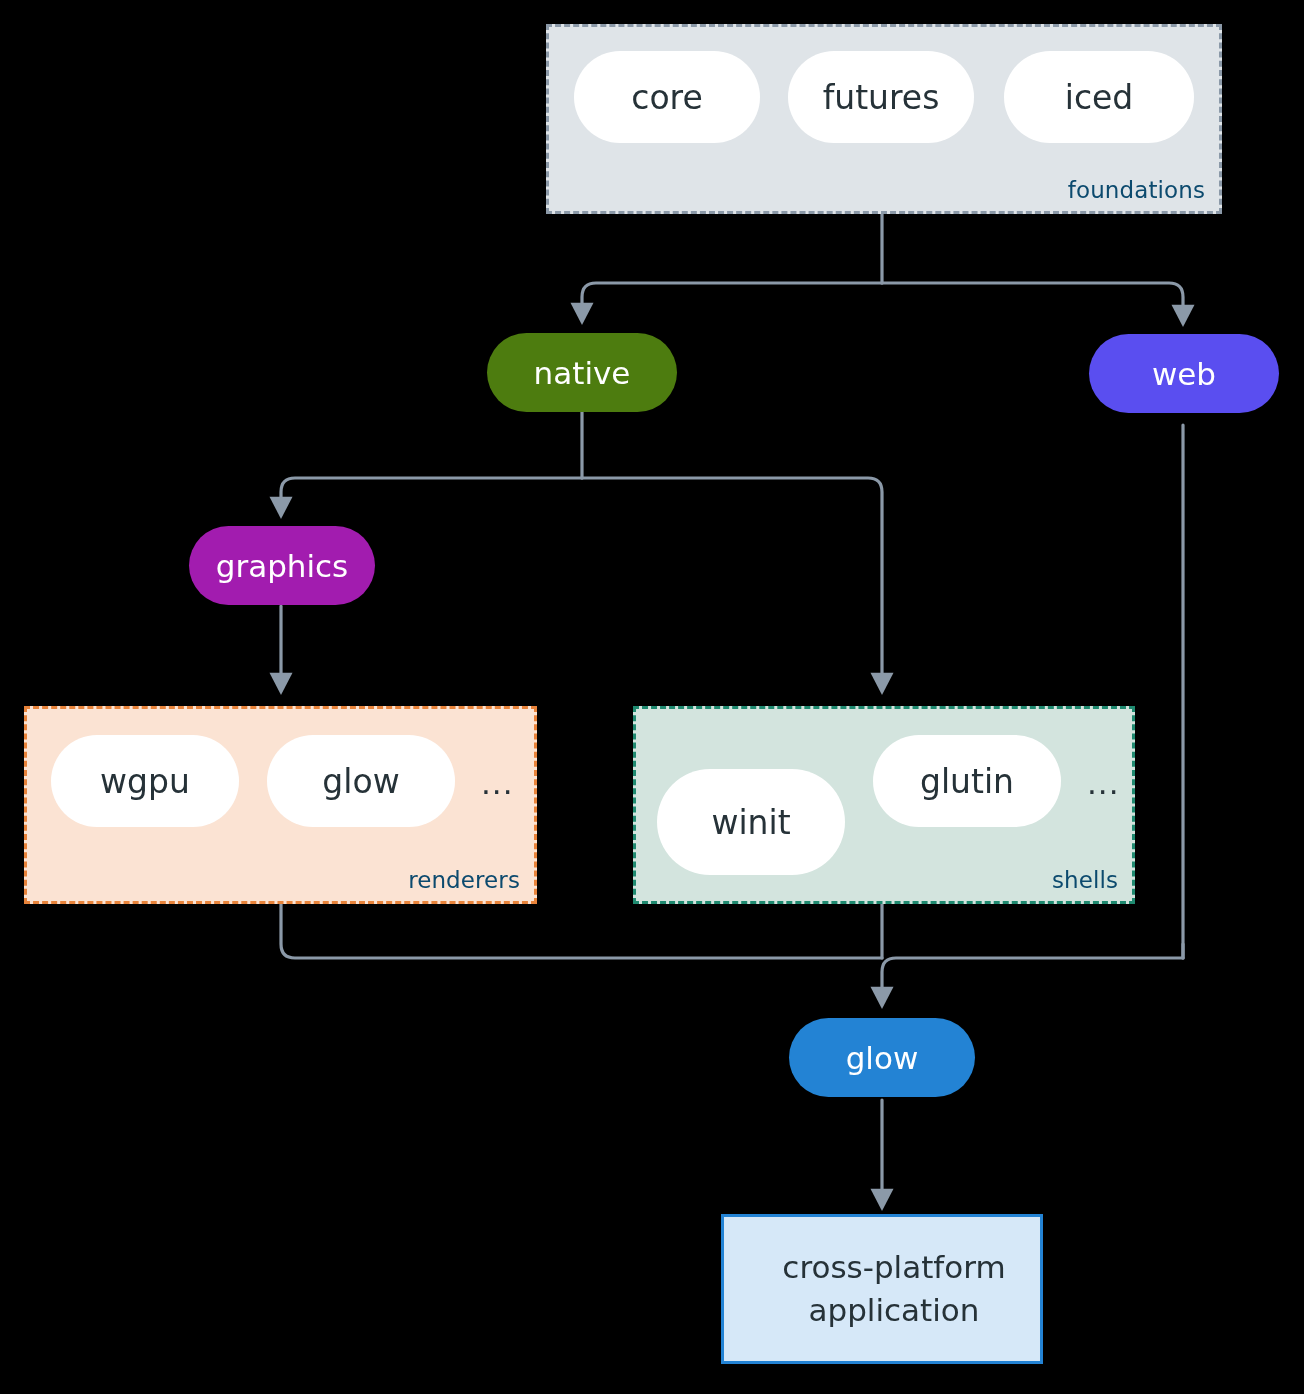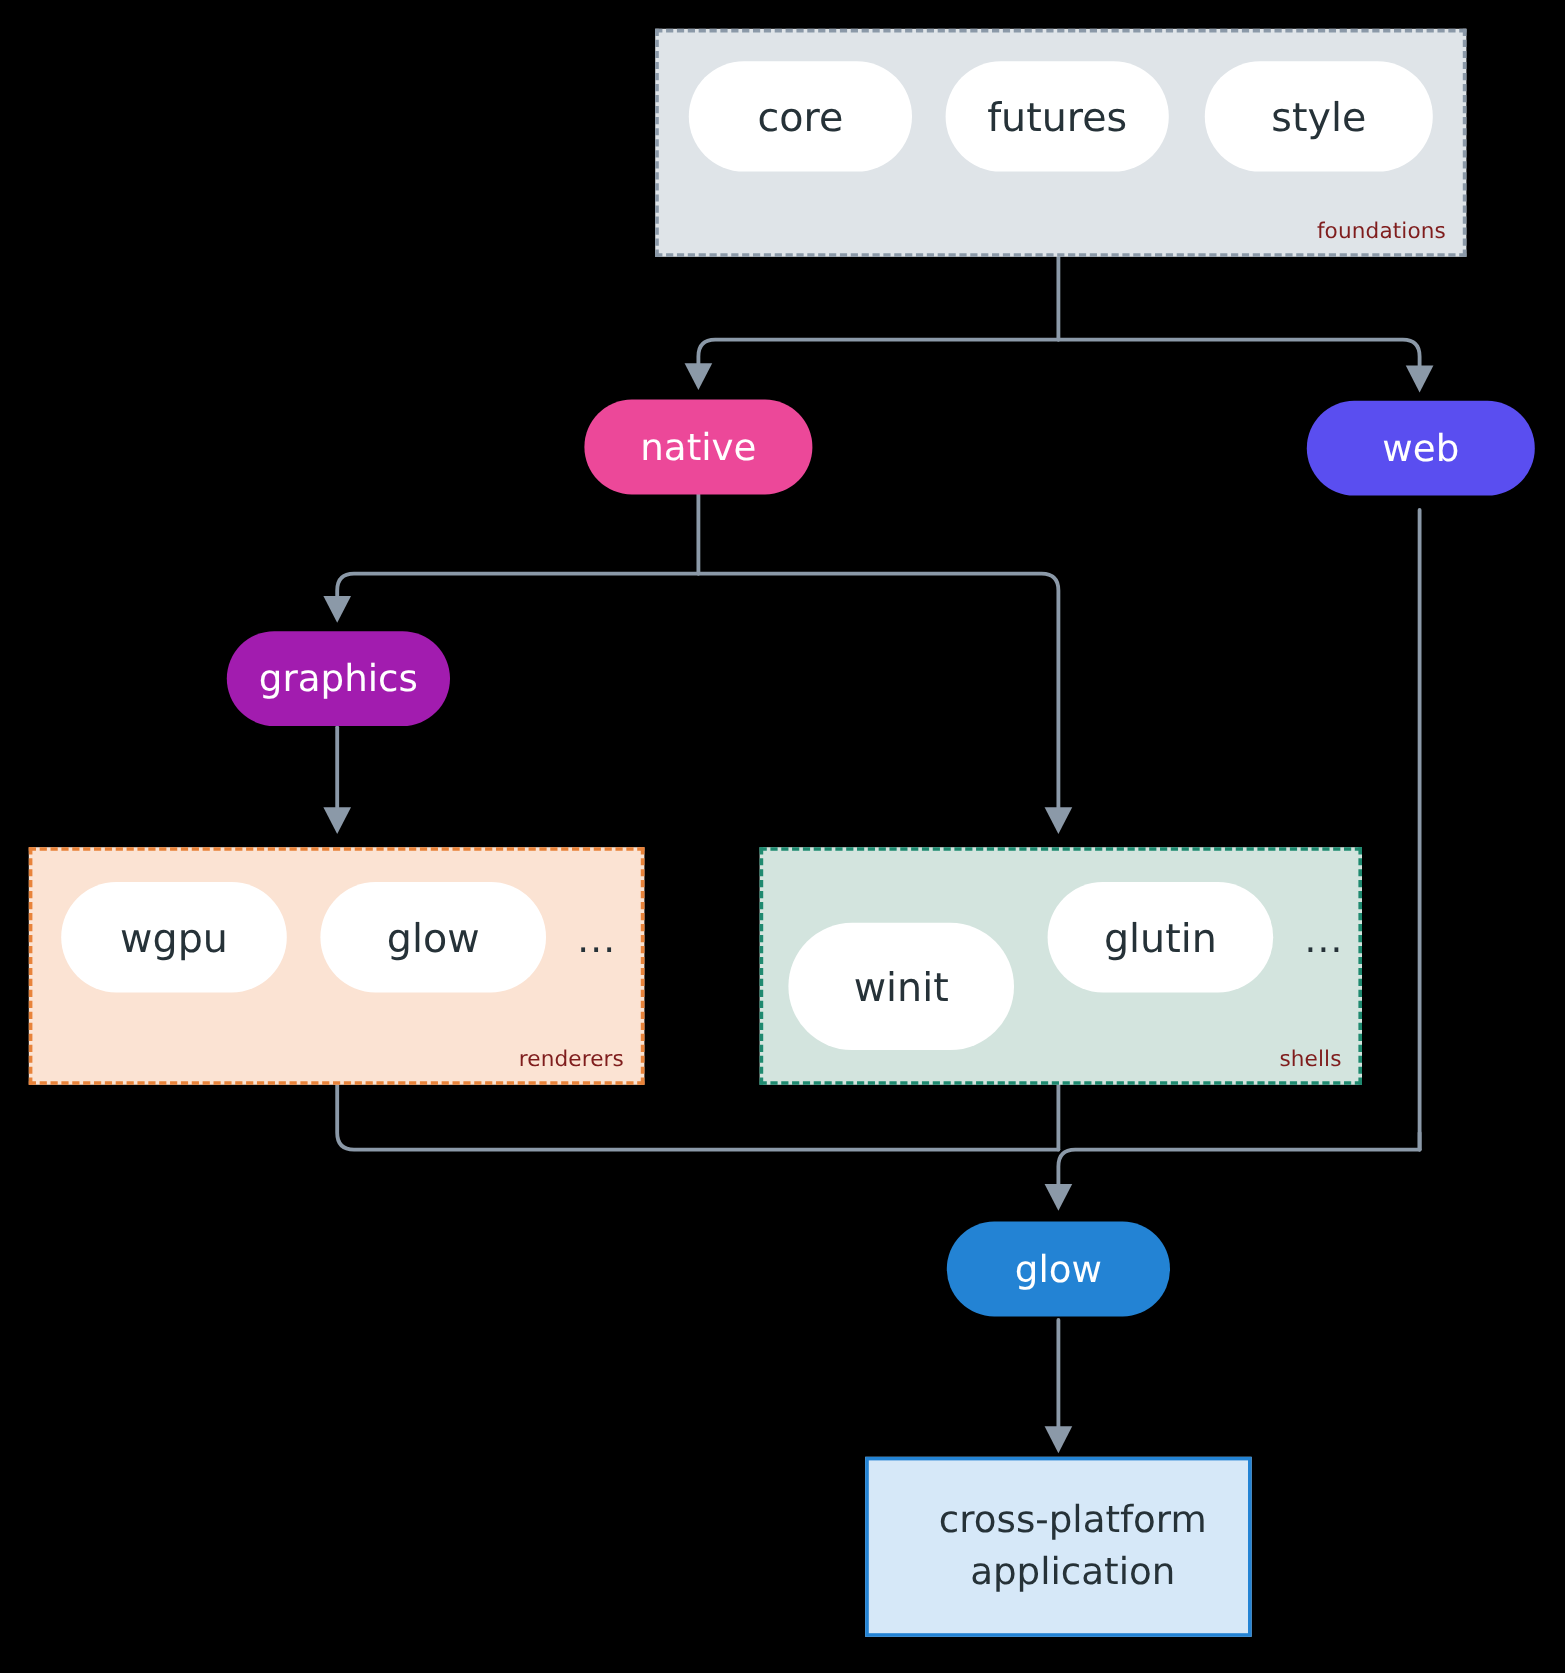--- a/index.html
+++ b/index.html
@@ -26,22 +26,22 @@
   .group-box {
     position: absolute;
     box-sizing: border-box;
     border-style: dashed;
     border-width: 3px;
   }
   .group-label {
     position: absolute;
     right: 14px;
     bottom: 8px;
-    font-size: 18px;
-    color: #7f1d1d;
+    font-size: 23px;
+    color: #0c4a6e;
     letter-spacing: 0.1px;
     white-space: nowrap;
     margin-top: 40px;
   }
   .pill {
     position: absolute;
     display: flex;
     align-items: center;
     justify-content: center;
     background: #ffffff;
@@ -126,24 +126,24 @@
   <div class="group-box" style="left:546px; top:24px; width:676px; height:190px; background:#dfe4e8; border-color:#8b99a8;">
     <div class="group-label">foundations</div>
   </div>
   <div class="pill" style="left:574px; top:51px; width:186px; height:92px;">
     <span>core</span>
   </div>
   <div class="pill" style="left:788px; top:51px; width:186px; height:92px;">
     <span>futures</span>
   </div>
   <div class="pill" style="left:1004px; top:51px; width:190px; height:92px;">
-    <span>style</span>
+    <span>iced</span>
   </div>
 
-  <div class="node" style="left:487px; top:333px; width:190px; height:79px; background:#ec4899;">
+  <div class="node" style="left:487px; top:333px; width:190px; height:79px; background:#4d7c0f;">
     <span>native</span>
   </div>
   <div class="node" style="left:1089px; top:334px; width:190px; height:79px; background:#5a4ef0;">
     <span>web</span>
   </div>
 
   <div class="node" style="left:189px; top:526px; width:186px; height:79px; background:#a21caf;">
     <span>graphics</span>
   </div>
 

